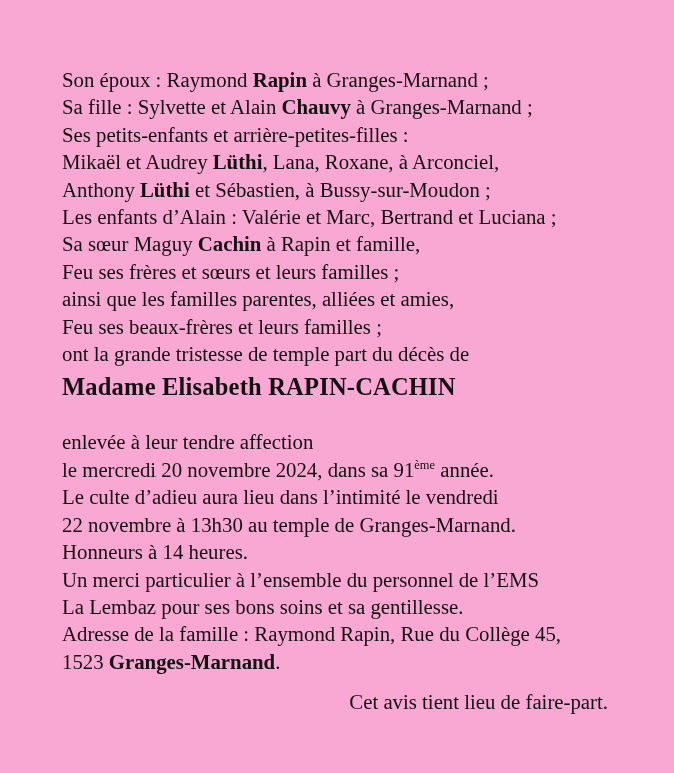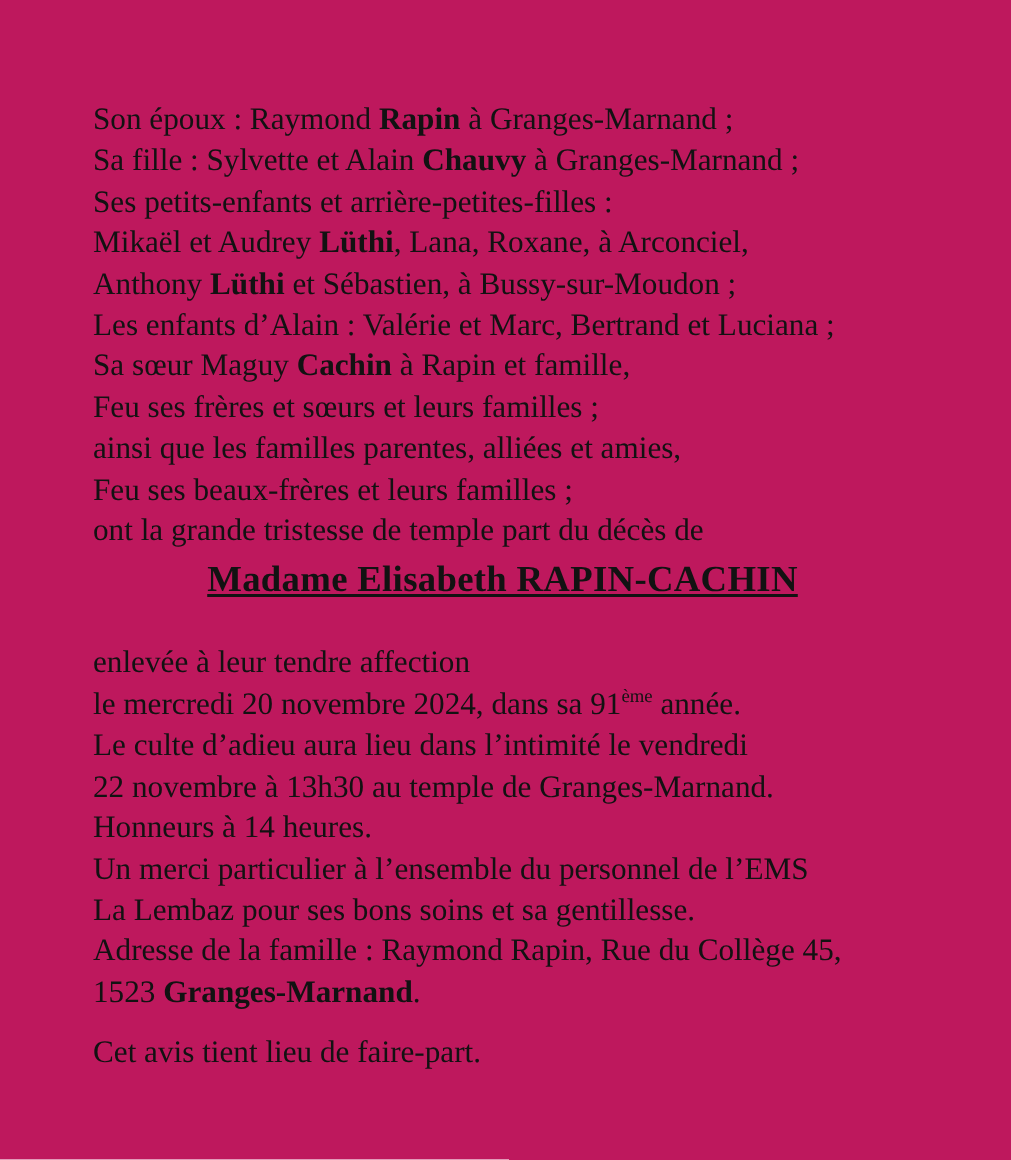--- a/index.html
+++ b/index.html
@@ -4,21 +4,21 @@
 <style>
   html, body {
     margin: 0;
     padding: 0;
     background: #ffffff;
   }
   .page {
     position: relative;
     width: 674px;
     height: 773px;
-    background: #be185d;
+    background: #f9a8d4;
     overflow: hidden;
     font-family: "Liberation Serif", "DejaVu Serif", serif;
     color: #121212;
   }
   .text-block {
     position: absolute;
     left: 62px;
     top: 66px;
     width: 546px;
     font-size: 20.8px;
@@ -32,29 +32,27 @@
     font-weight: bold;
   }
   sup.ord {
     font-size: 0.60em;
     line-height: 0;
     vertical-align: super;
   }
   .deceased {
     font-size: 24.5px;
     font-weight: bold;
-    text-align: center;
     line-height: 32px;
     margin: 4px 0 25px 0;
     letter-spacing: 0.2px;
     white-space: nowrap;
-    text-decoration: underline;
   }
   .closing {
-    text-align: left;
+    text-align: right;
     margin: 13px 0 0 0;
     white-space: nowrap;
   }
 </style>
 </head>
 <body>
 
 <div class="page">
   <div class="text-block">
     <div>

